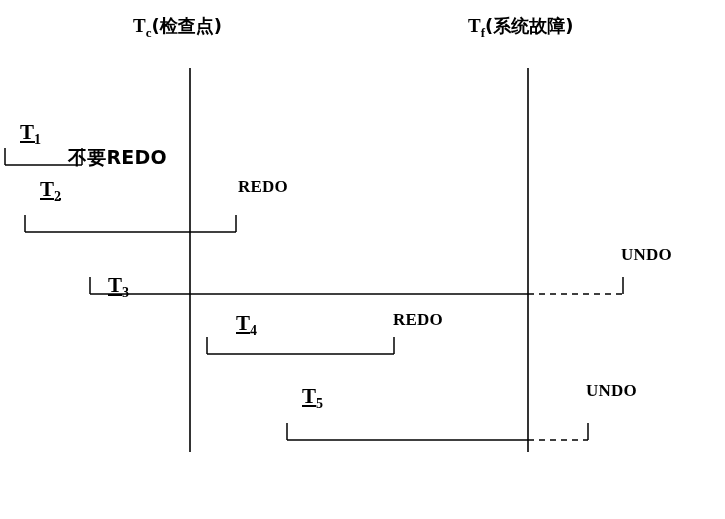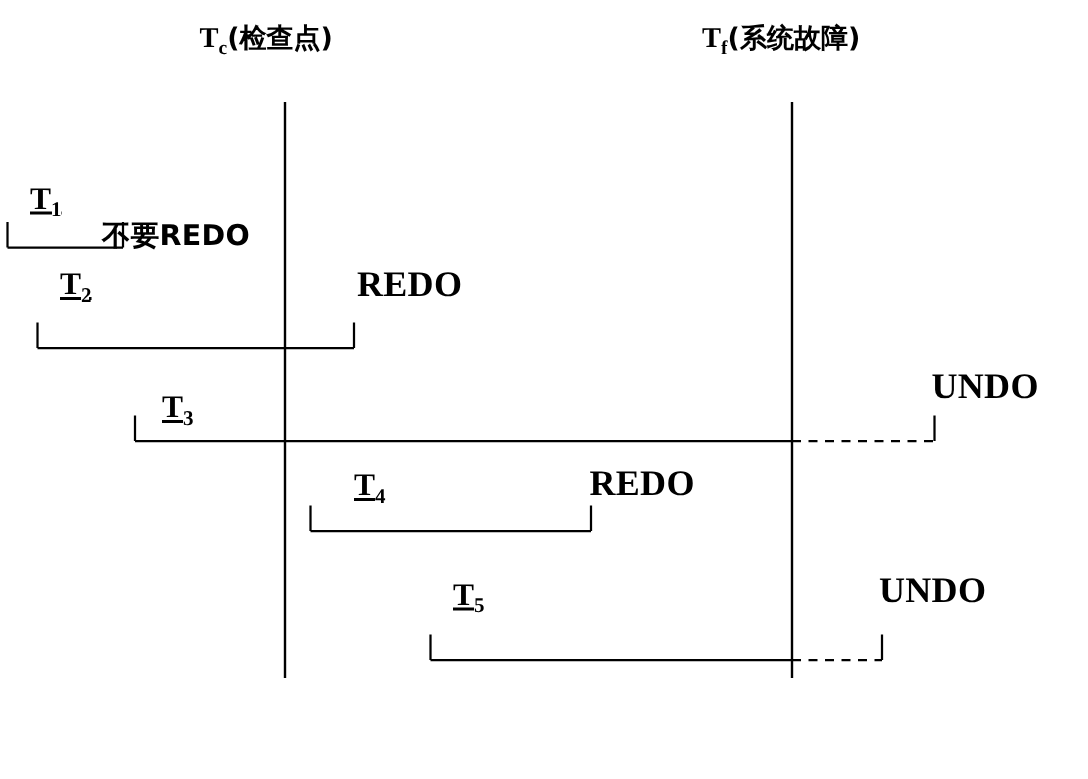--- a/index.html
+++ b/index.html
@@ -43,21 +43,21 @@
   .txn-label {
     font-size: 21px;
     text-decoration: underline;
   }
   .txn-label .sub {
     font-size: 14px;
     vertical-align: sub;
     font-weight: bold;
   }
   .action-label {
-    font-size: 24px;
+    font-size: 17px;
     letter-spacing: 0.2px;
   }
   .cjk {
     font-family: "DejaVu Sans", "Liberation Sans", sans-serif;
     font-weight: bold;
   }
   .watermark {
     position: absolute;
     font-family: "Liberation Sans", "DejaVu Sans", sans-serif;
     font-size: 12px;
@@ -91,21 +91,21 @@
       <line x1="528" y1="440" x2="588" y2="440" stroke="#000000" stroke-width="1.5" stroke-dasharray="6 5"></line>
       <line x1="287" y1="440" x2="287" y2="423" stroke="#000000" stroke-width="1.5"></line>
       <line x1="588" y1="440" x2="588" y2="423" stroke="#000000" stroke-width="1.5"></line>
     </svg>
 
   <div class="lbl axis-title" id="axis-title-checkpoint" style="left: 133px; top: 16px;"><span>T</span><span class="sub">c</span><span class="cjk" style="font-size: 18px;">(检查点)</span></div>
   <div class="lbl axis-title" id="axis-title-failure" style="left: 468px; top: 16px;"><span>T</span><span class="sub">f</span><span class="cjk" style="font-size: 18px;">(系统故障)</span></div>
 
   <div class="lbl txn-label" id="txn-label-t1" style="left: 20px; top: 122px;"><span>T</span><span class="sub">1</span></div>
   <div class="lbl txn-label" id="txn-label-t2" style="left: 40px; top: 179px;"><span>T</span><span class="sub">2</span></div>
-  <div class="lbl txn-label" id="txn-label-t3" style="left: 108px; top: 261px;"><span>T</span><span class="sub">3</span></div>
+  <div class="lbl txn-label" id="txn-label-t3" style="left: 108px; top: 275px;"><span>T</span><span class="sub">3</span></div>
   <div class="lbl txn-label" id="txn-label-t4" style="left: 236px; top: 313px;"><span>T</span><span class="sub">4</span></div>
   <div class="lbl txn-label" id="txn-label-t5" style="left: 302px; top: 386px;"><span>T</span><span class="sub">5</span></div>
 
   <div class="lbl action-label cjk" id="action-label-t1" style="left: 68px; top: 112px; font-size: 19px; margin-top: 36px;">不要REDO</div>
   <div class="lbl action-label" id="action-label-t2" style="left: 238px; top: 178px;">REDO</div>
   <div class="lbl action-label" id="action-label-t3" style="left: 621px; top: 246px;">UNDO</div>
   <div class="lbl action-label" id="action-label-t4" style="left: 393px; top: 311px;">REDO</div>
   <div class="lbl action-label" id="action-label-t5" style="left: 586px; top: 382px;">UNDO</div>
 
   <div class="watermark" id="watermark-text" style="left: 451px; top: 497px; color: rgb(233, 233, 233);">https://blog.csdn.net/weixin_42578658</div>

